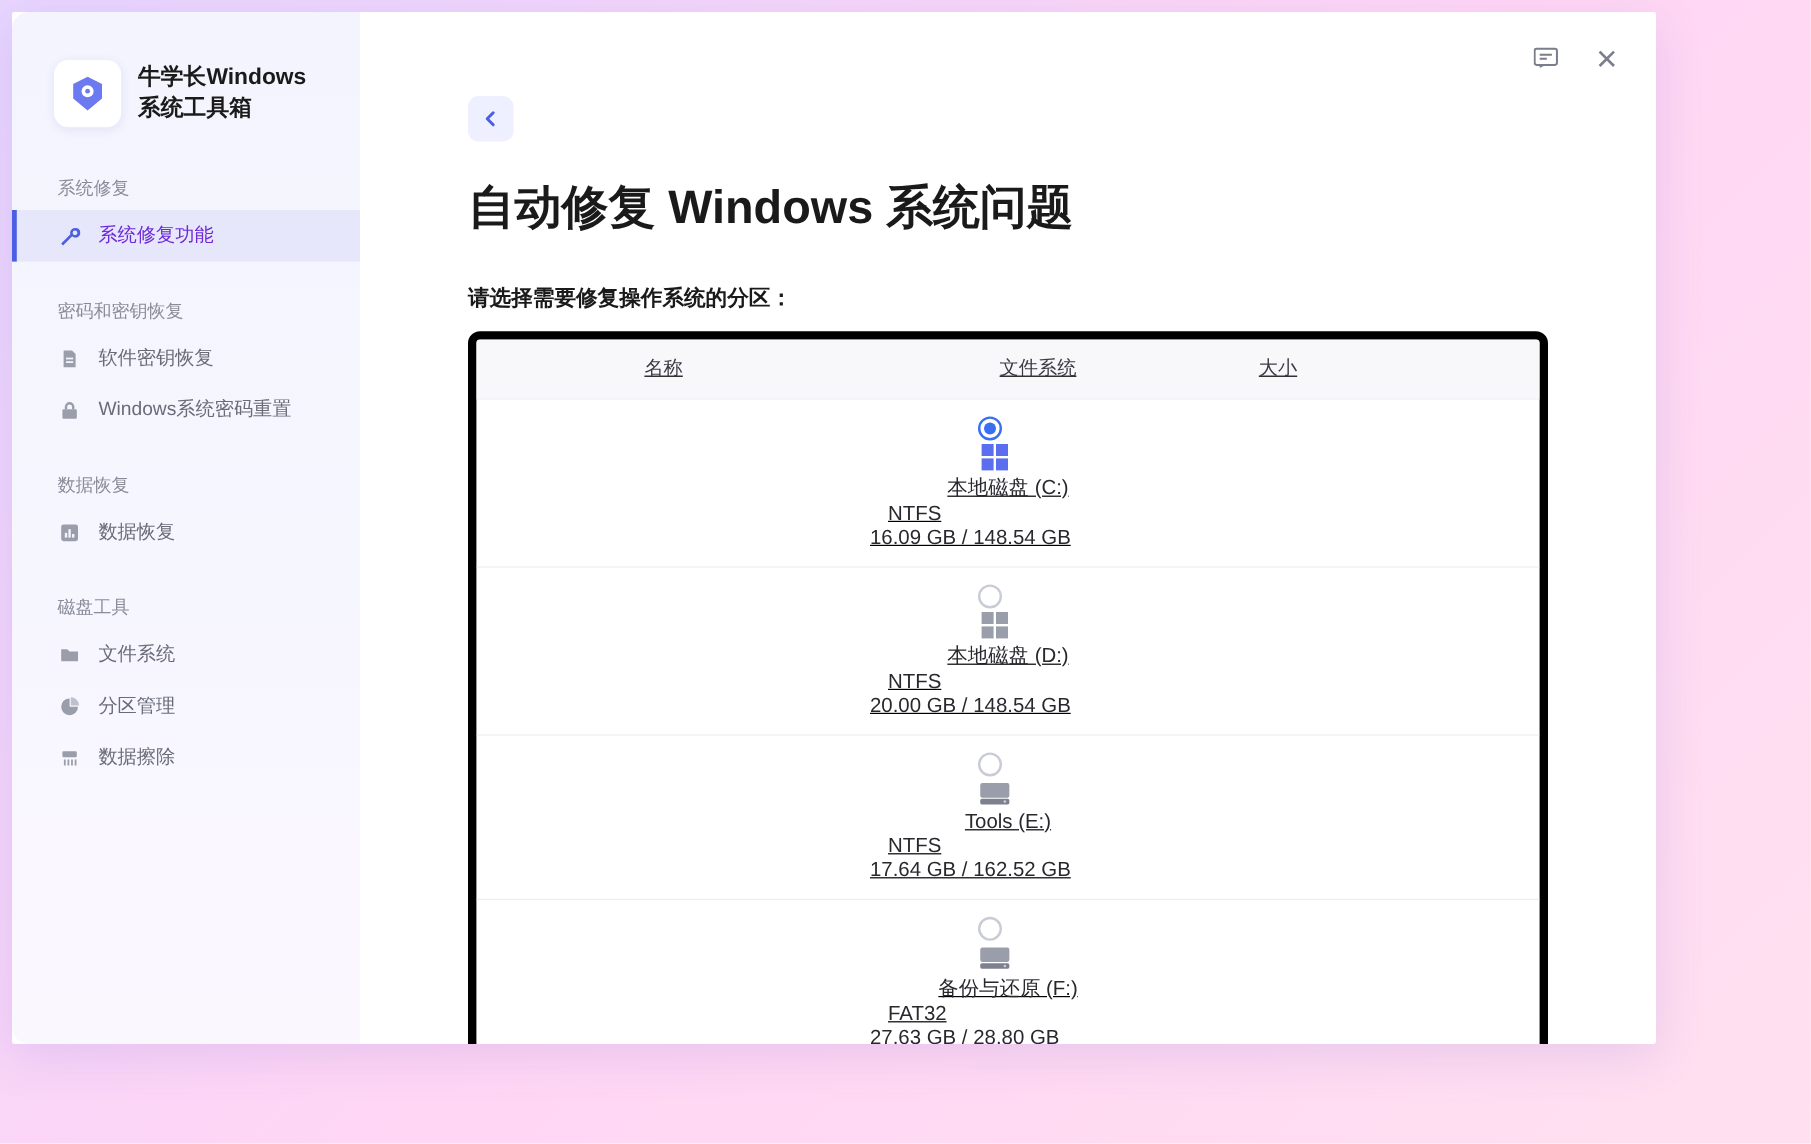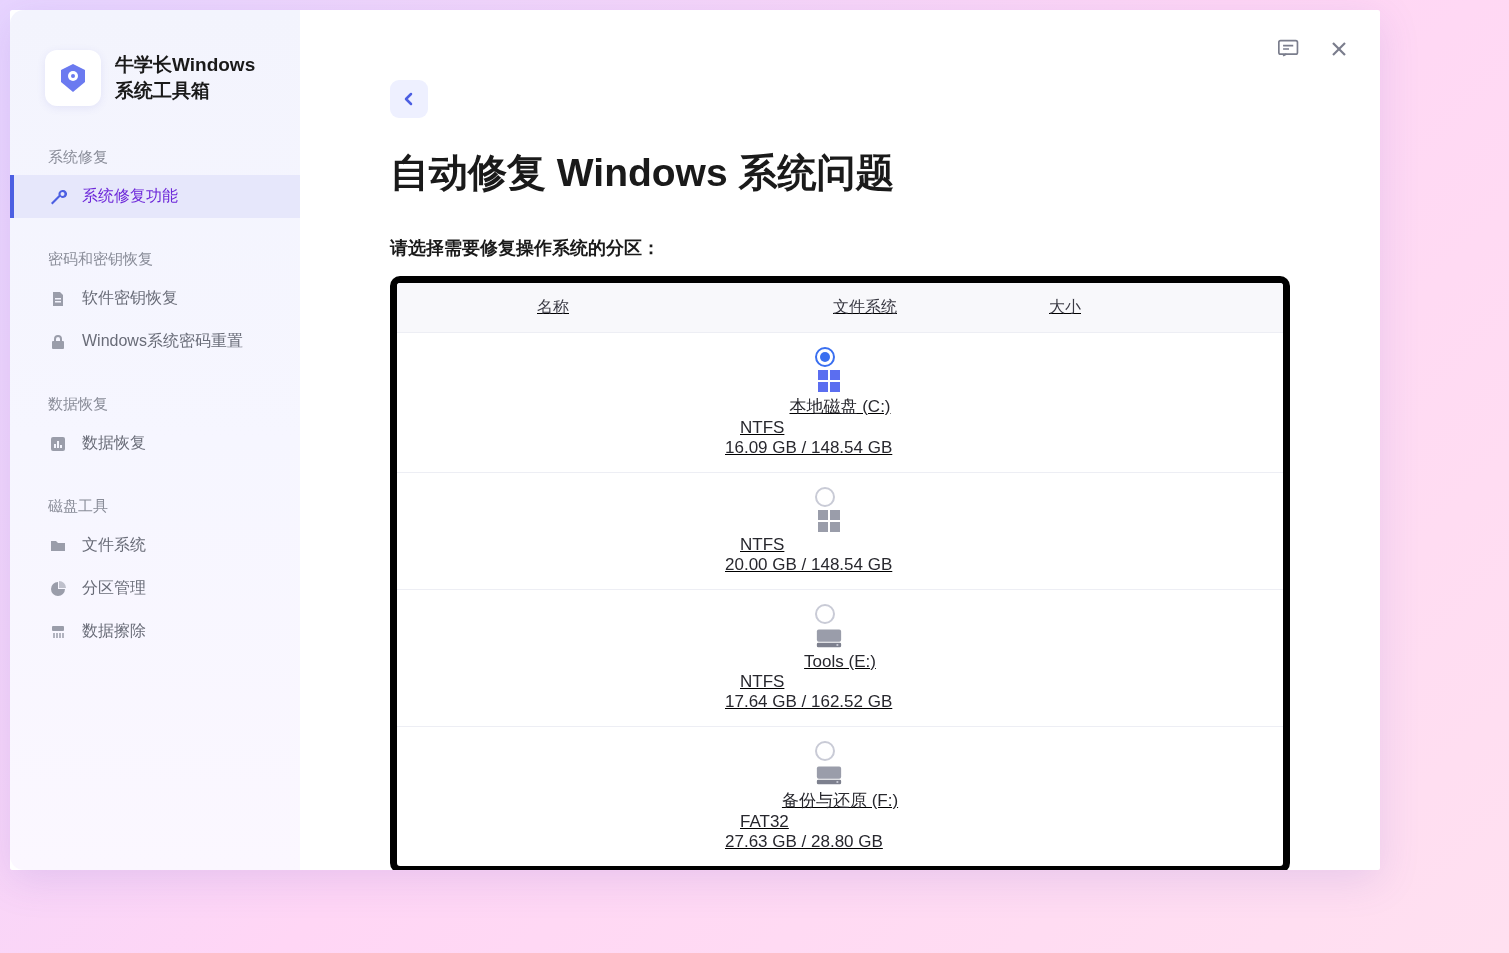--- a/index.html
+++ b/index.html
@@ -338,20 +338,21 @@
             <div class="col-icon">
               <span class="disk-glyph">
                 <svg width="26" height="26" viewBox="0 0 26 26">
                   <rect x="2" y="2" width="10" height="10" fill="#9a9daa"></rect>
                   <rect x="14" y="2" width="10" height="10" fill="#9a9daa"></rect>
                   <rect x="2" y="14" width="10" height="10" fill="#9a9daa"></rect>
                   <rect x="14" y="14" width="10" height="10" fill="#9a9daa"></rect>
                 </svg>
               </span>
             </div>
+            <div class="col-name">本地磁盘 (D:)</div>
             <div class="col-fs">NTFS</div>
             <div class="col-size">20.00 GB / 148.54 GB</div>
           </div>
           <div class="table-row">
             <div class="col-radio">
               <div class="radio"></div>
             </div>
             <div class="col-icon">
               <span class="disk-glyph">
                 <svg width="30" height="24" viewBox="0 0 30 24">

